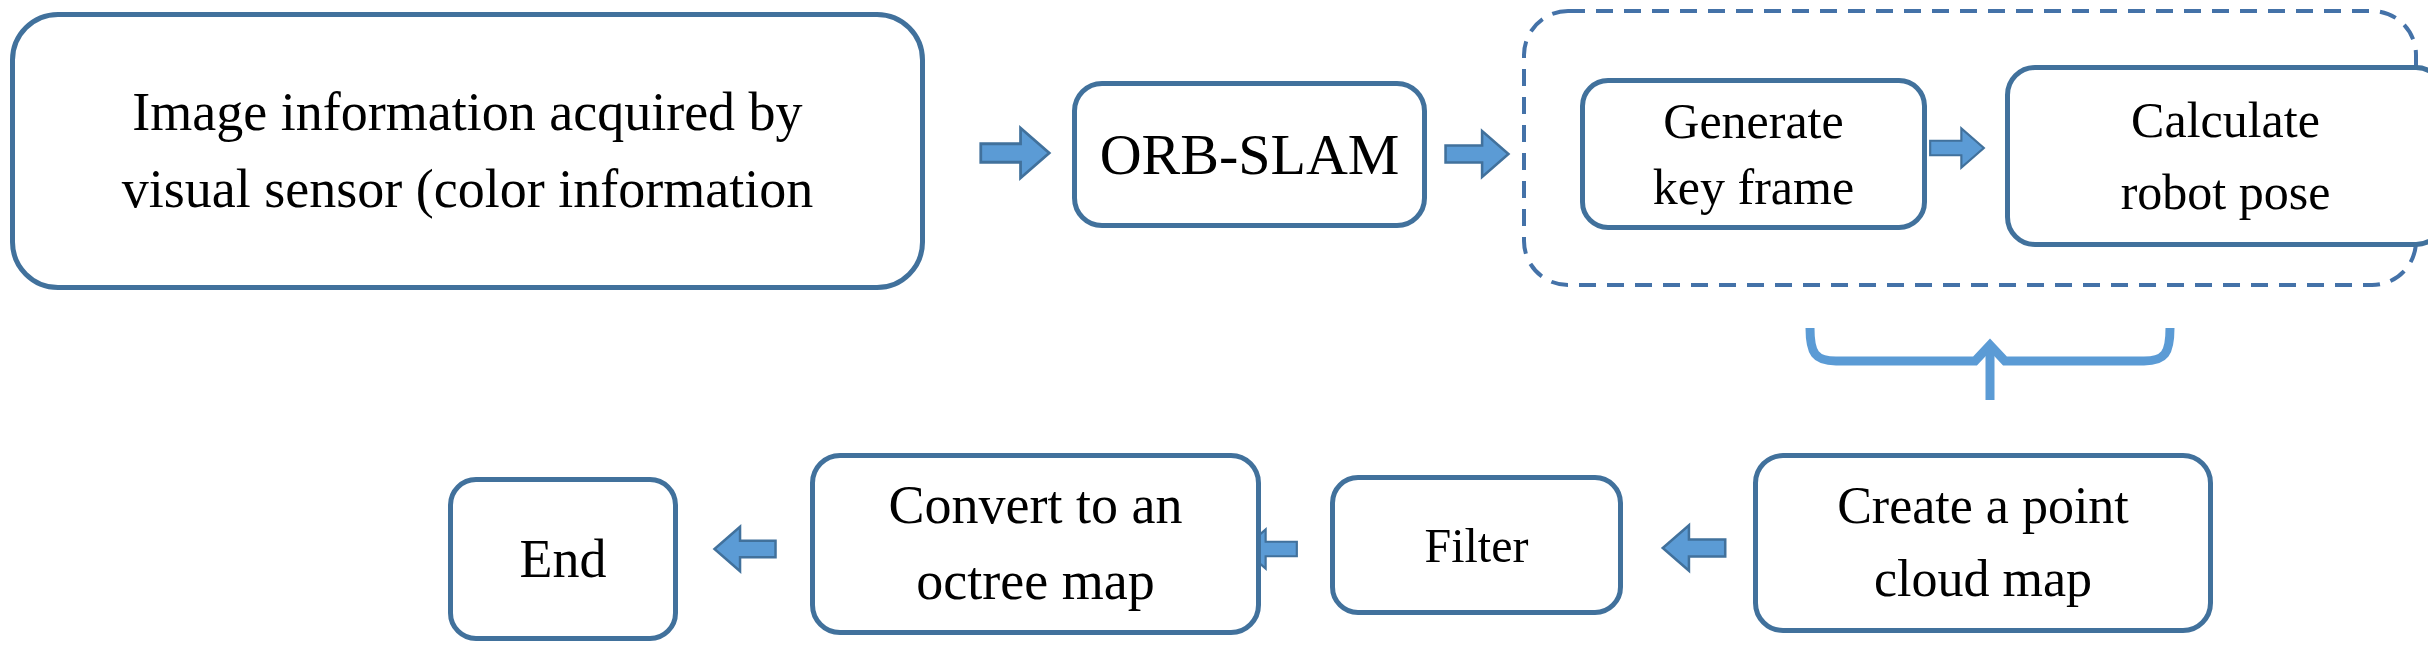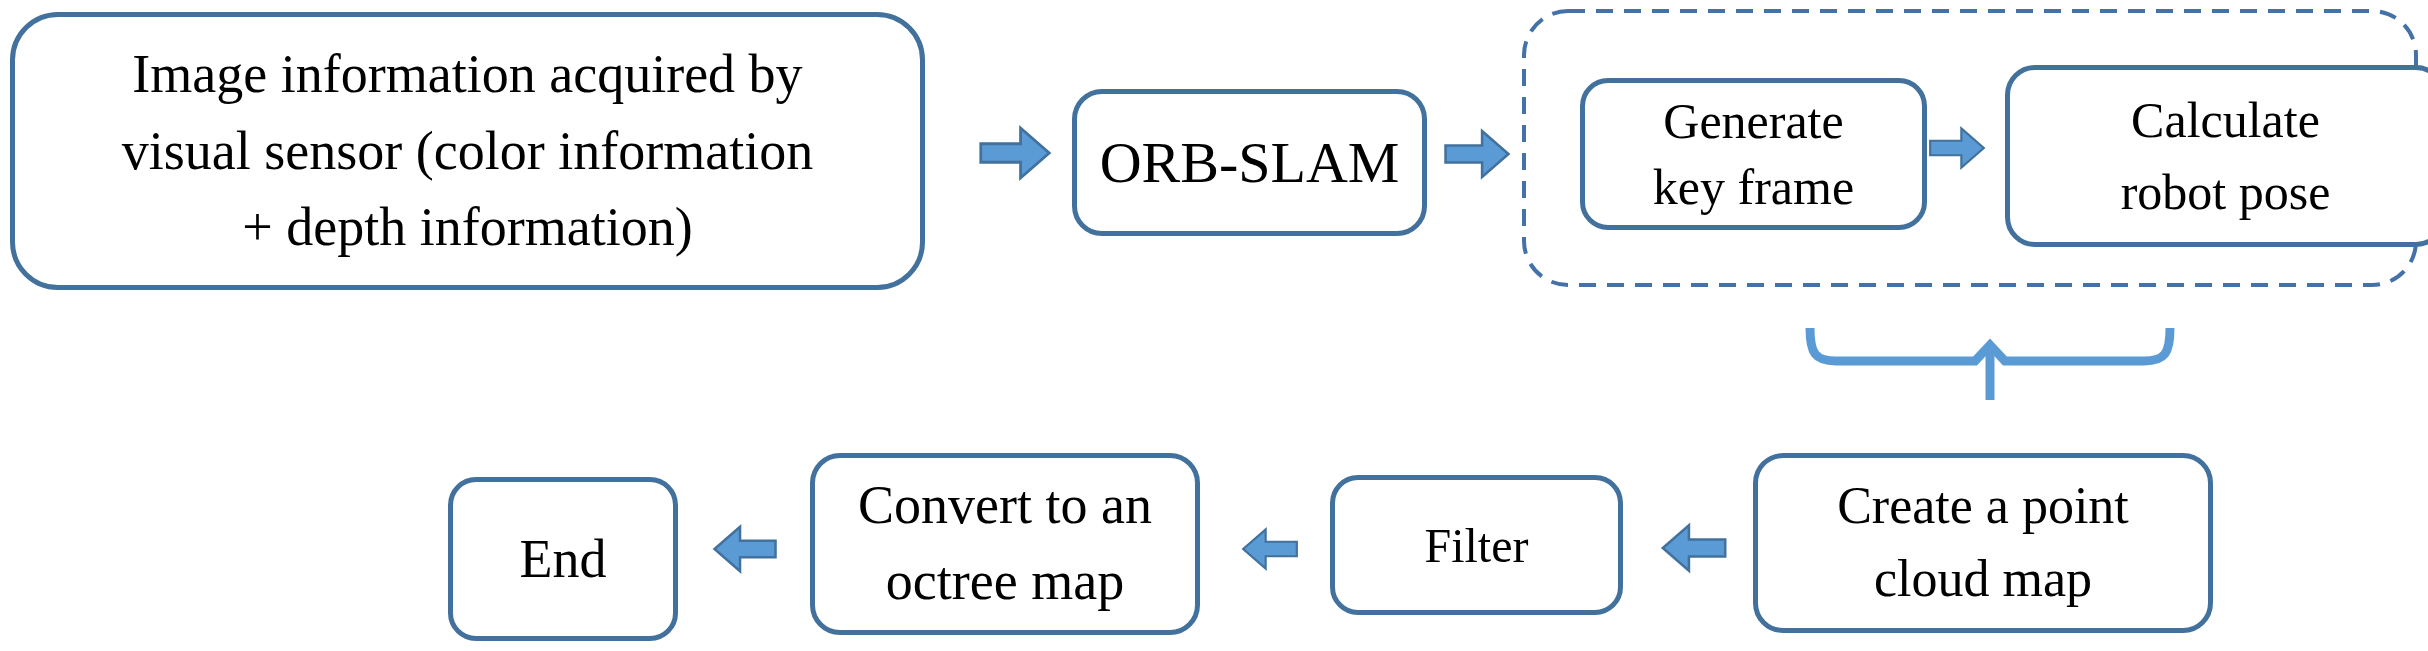--- a/index.html
+++ b/index.html
@@ -28,51 +28,50 @@
     background:var(--background);
     display:flex;flex-direction:column;
     align-items:center;justify-content:center;
     text-align:center;
   }
   .node .ln{display:block;white-space:nowrap;}
 
   .n-input{left:10px;top:12px;width:915px;height:278px;border-radius:48px;
            font-size:54px;line-height:1.42;}
   .n-orb{left:1072px;top:81px;width:355px;height:147px;border-radius:30px;
-         font-size:58px;margin-top:8px;}
+         font-size:58px;}
   .n-generate{left:1580px;top:78px;width:347px;height:152px;border-radius:28px;
               font-size:50px;line-height:1.32;align-items:center;}
   .n-calculate{left:2005px;top:65px;width:441px;height:182px;border-radius:30px;
                font-size:50px;line-height:1.45;}
   .n-create{left:1753px;top:453px;width:460px;height:180px;border-radius:30px;
             font-size:52px;line-height:1.4;}
   .n-filter{left:1330px;top:475px;width:293px;height:140px;border-radius:28px;
             font-size:48px;}
-  .n-convert{left:810px;top:453px;width:390px;height:182px;border-radius:30px;
+  .n-convert{left:810px;top:453px;width:451px;height:182px;border-radius:30px;
              font-size:54px;line-height:1.4;}
   .n-end{left:448px;top:477px;width:230px;height:164px;border-radius:28px;
          font-size:54px;}
 
   .arrow{position:absolute;display:block;}
   .arrow polygon{fill:var(--arrow-fill);stroke:var(--arrow-border);
                  stroke-width:3;stroke-linejoin:miter;}
   .dashed-group{position:absolute;left:1521px;top:8px;width:898px;height:280px;}
   .dashed-group rect{fill:none;stroke:var(--dashed-border);stroke-width:4;
                      stroke-dasharray:17 11;}
   .brace path{fill:none;stroke:var(--brace);stroke-width:9;stroke-linecap:butt;}
 </style>
 </head>
 <body>
 
 <div class="canvas">
 
   <div class="node n-input">
     <span class="ln">Image information acquired by</span>
     <span class="ln">visual sensor (color information</span>
-    <span class="ln">+ depth information)</span>
   </div>
 
   <svg class="arrow" style="left:978px;top:122px" width="74" height="62" viewBox="0 0 80 64">
     <polygon points="3,22 46,22 46,5 77,32 46,59 46,42 3,42"></polygon>
   </svg>
 
   <div class="node n-orb">
     <span class="ln">ORB-SLAM</span>
   </div>
 

